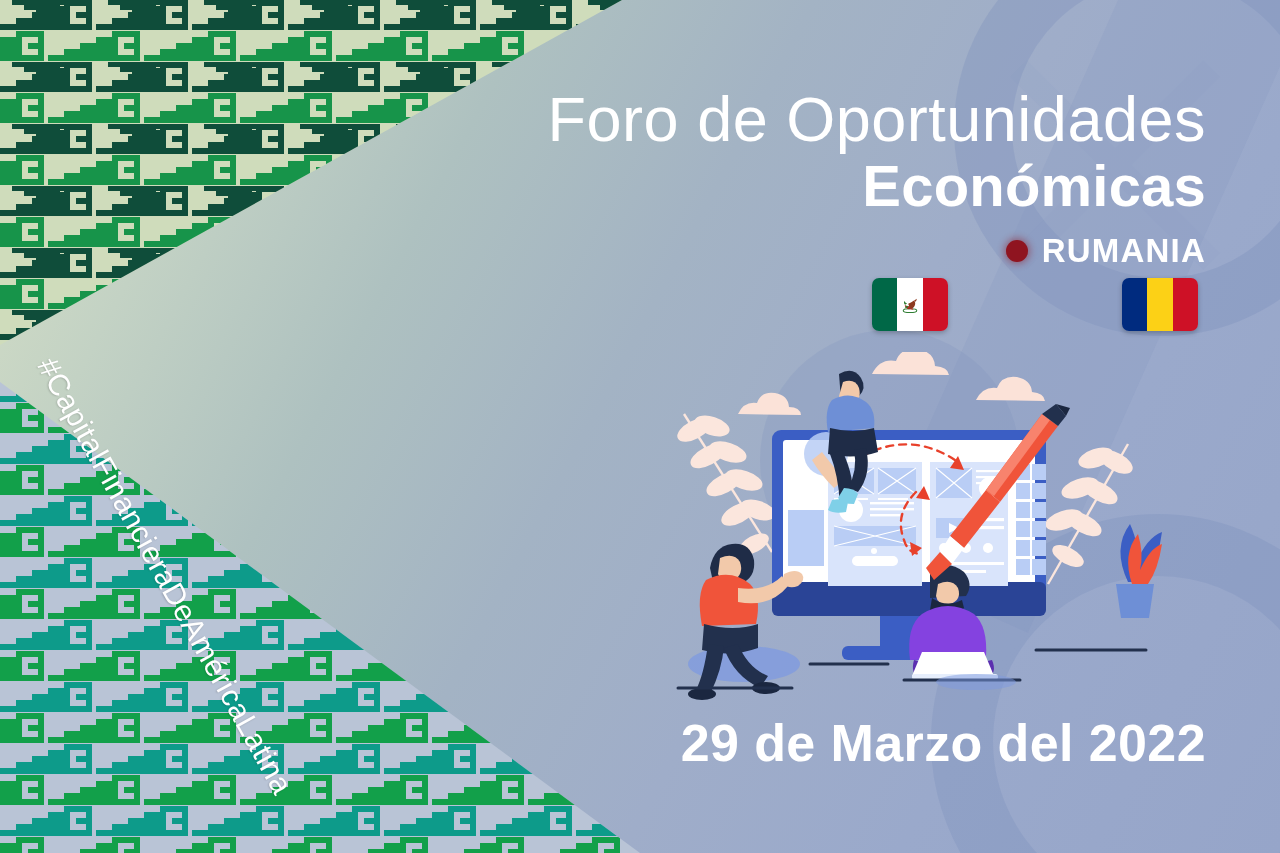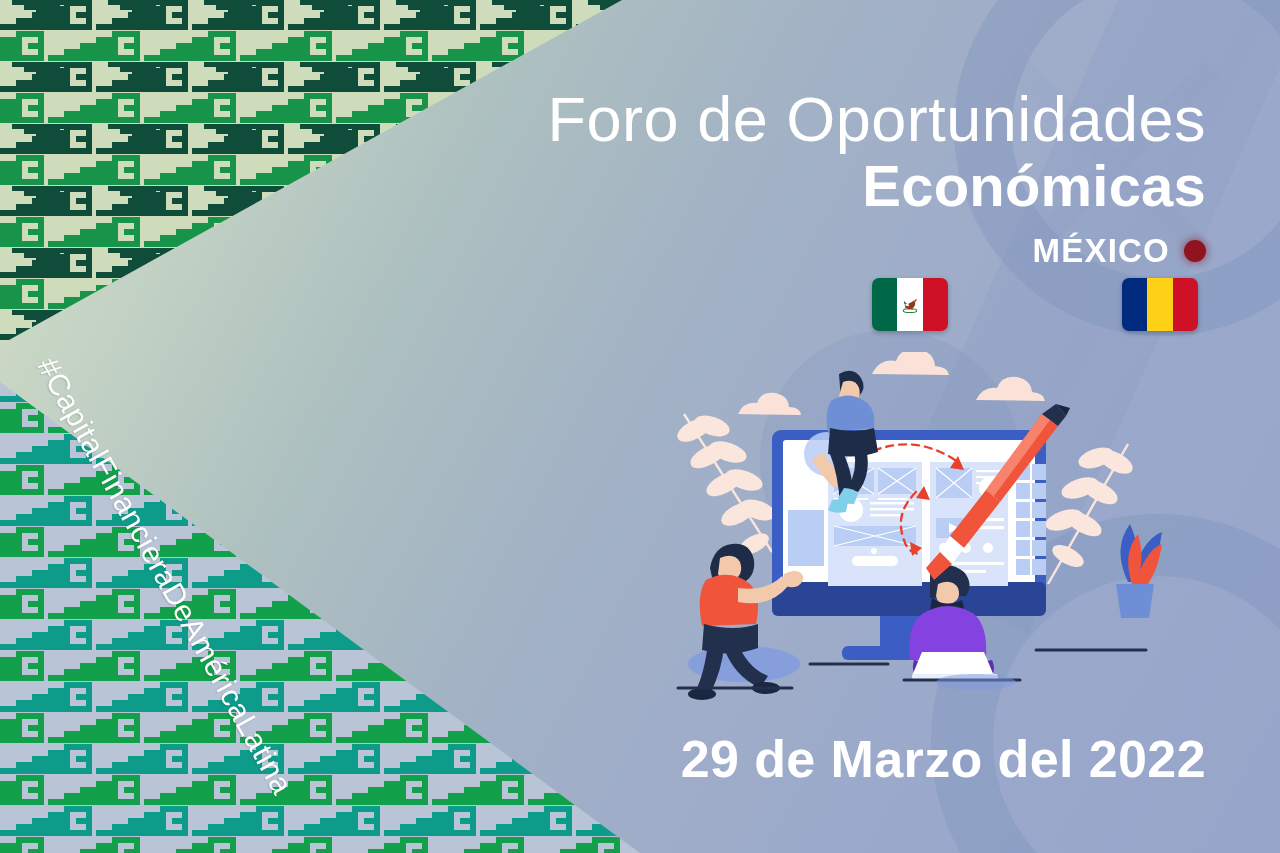--- a/index.html
+++ b/index.html
@@ -60,21 +60,21 @@
 
   #flags{position:absolute;right:74px;top:278px;width:380px;height:60px;}
   .flag{position:absolute;width:76px;height:53px;border-radius:7px;overflow:hidden;
     display:flex;box-shadow:0 2px 5px rgba(0,0,0,.25);}
   .flag div{height:100%;}
   #flag-mx{left:46px;}
   #flag-ro{right:8px;}
   .mx-emblem{position:absolute;left:50%;top:50%;transform:translate(-50%,-50%);}
 
   
-  #date{position:absolute;right:74px;bottom:64px;color:#fff;font-weight:700;
+  #date{position:absolute;right:74px;bottom:80px;color:#fff;font-weight:700;
     font-size:52px;letter-spacing:.4px;text-align:center;margin-left:28px;}
 
   
   #illustration{position:absolute;left:676px;top:352px;width:520px;height:352px;}
   #illustration svg{display:block;width:100%;height:100%;}
 </style>
 </head>
 <body>
 
 <div id="poster">
@@ -176,22 +176,22 @@
   </div>
 
   <div id="hashtag">#CapitalFinancieraDeAméricaLatina</div>
 
   <div id="headline">
     <div class="h-line1">Foro de Oportunidades</div>
     <div class="h-line2">Económicas</div>
   </div>
 
   <div id="countries">
-    <span class="country-name">MÉXICO</span>
     <span class="sep-dot"></span>
+    <span class="country-name">RUMANIA</span>
   </div>
 
   <div id="flags">
     <div class="flag" id="flag-mx">
       <div style="width:33.34%;background:#006847"></div>
       <div style="width:33.33%;background:#ffffff;position:relative">
         <svg class="mx-emblem" width="22" height="22" viewBox="0 0 24 24">
           <ellipse cx="12" cy="18.2" rx="7.4" ry="2" fill="none" stroke="#2e7d32" stroke-width="1.1"></ellipse>
           <path d="M12 16.6 C8.4 16.6 6.2 14.2 6.4 11.6 C7.6 12.8 9.4 13.4 11 13.2
                    L10 10.6 L13 9.4 L16.4 7.2 C17.8 8.6 18.2 10.8 17 13 C15.8 15.2 14 16.6 12 16.6 Z" fill="#8d3a1f"></path>

